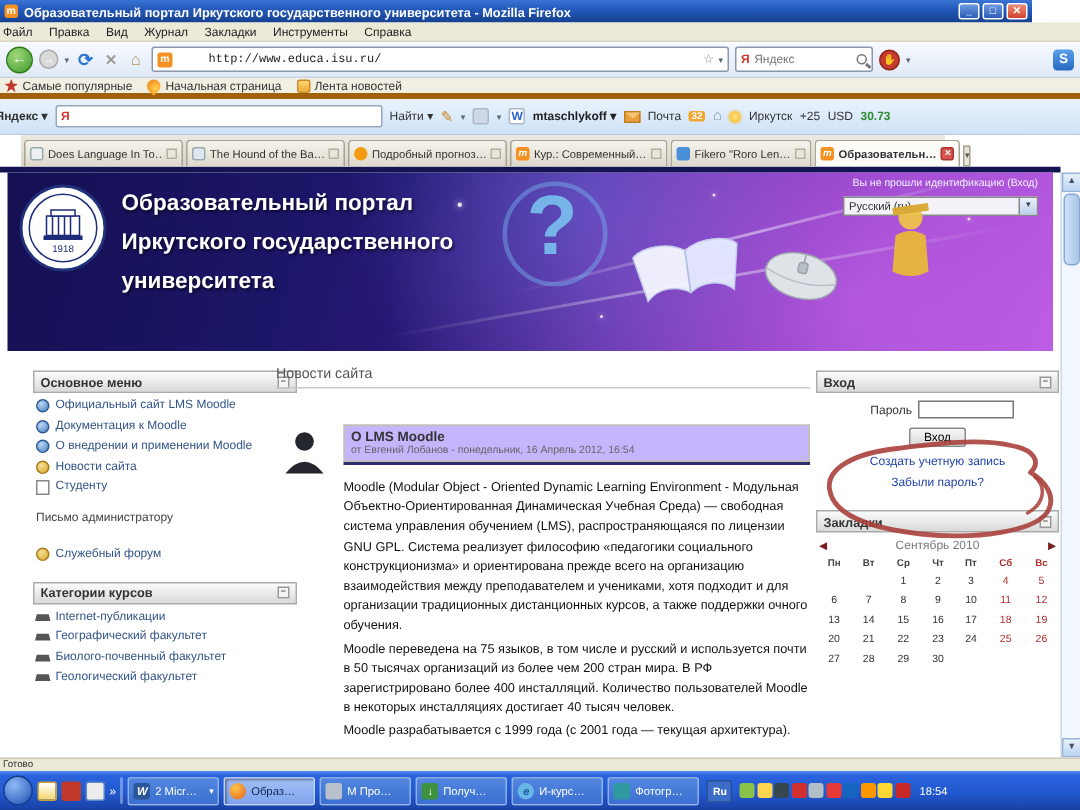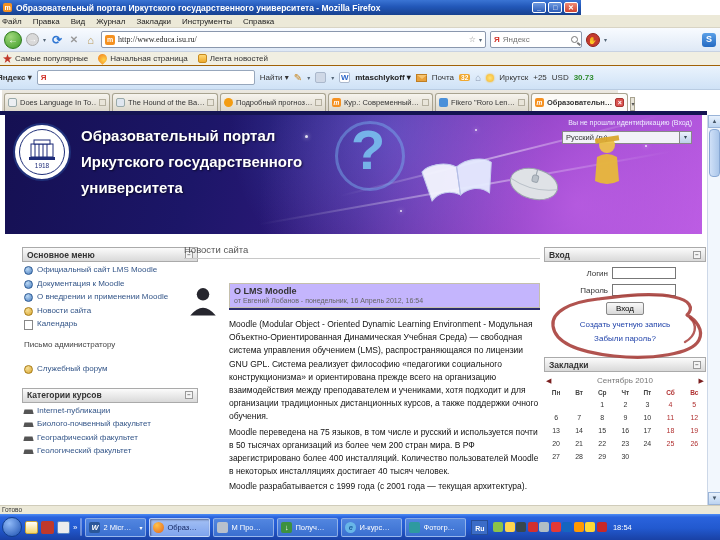--- a/index.html
+++ b/index.html
@@ -1,20 +1,20 @@
 <!DOCTYPE html>
 <html><head>
 <meta charset="utf-8">
 <style>
   * { margin:0; padding:0; box-sizing:border-box; }
   html,body { width:720px; height:540px; overflow:hidden; }
   body { position:relative; font-family:"Liberation Sans",sans-serif; background:#fff; }
 
   
-  .titlebar { position:absolute; left:0; top:0; width:581px; height:15px;
+  .titlebar { position:absolute; left:0; top:0; width:688px; height:15px;
     background:linear-gradient(180deg,#3a74d4 0%,#2257b8 45%,#17418f 100%);
     color:#fff; font-size:8.5px; font-weight:bold; display:flex; align-items:center; padding:0 3px; }
   .titleico { width:9px; height:9px; background:#f59120; border-radius:2px; margin-right:4px;
     color:#fff; font-size:7px; line-height:9px; text-align:center; font-weight:bold; }
   .wctrl { margin-left:auto; display:flex; gap:2px; }
   .wbtn { width:14px; height:11px; border:1px solid #fff; border-radius:2px; font-size:7px; line-height:9px;
     text-align:center; color:#fff; background:linear-gradient(#6f9ae0,#2c5cb8); }
   .wbtn.close { background:linear-gradient(#ef8b75,#cf4430); }
 
   .menubar { position:absolute; left:0; top:15px; width:720px; height:13px; background:#ece9d8;
@@ -30,36 +30,36 @@
   .fwdbtn { width:13px; height:13px; border-radius:50%; background:#d9d9d9; border:1px solid #aaa;
     color:#fff; font-size:8px; line-height:11px; text-align:center; }
   .caret { font-size:6px; color:#567; }
   .reloadbtn { color:#2f76d2; font-size:12px; font-weight:bold; width:14px; text-align:center; }
   .stopbtn { color:#9a9a9a; font-size:10px; font-weight:bold; width:12px; text-align:center; }
   .homebtn { color:#b99a5b; font-size:11px; width:13px; text-align:center; }
   .urlwrap { flex:0 0 385px; height:17px; background:#fff; border:1px solid #8a97ad; border-radius:2px;
     display:flex; align-items:center; padding:0 3px; gap:3px; }
   .favicon { width:10px; height:10px; background:#f59120; border-radius:2px; color:#fff; font-size:7px;
     line-height:10px; text-align:center; font-weight:bold; flex:0 0 auto; }
-  .urlbox { flex:1; border:none; outline:none; font-size:8px; color:#222; font-family:Liberation Serif, serif; }
+  .urlbox { flex:1; border:none; outline:none; font-size:8px; color:#222; font-family:Liberation Mono, monospace;margin-left:21px; }
   .urlstar { color:#888; font-size:8px; }
   .searchwrap { flex:0 0 92px; height:17px; background:#fff; border:1px solid #8a97ad; border-radius:2px;
     display:flex; align-items:center; padding:0 3px; gap:3px; }
   .ya { color:#d2332b; font-weight:bold; font-size:8px; }
   .ysearch { flex:1; width:40px; border:none; outline:none; font-size:8px; color:#888; font-family:"Liberation Sans",sans-serif; }
   .mag { width:7px; height:7px; border:1.5px solid #777; border-radius:50%; position:relative; }
   .mag::after { content:""; position:absolute; left:5px; top:6px; width:4px; height:1.5px; background:#777; transform:rotate(40deg); }
   .abp { width:14px; height:14px; background:#c53b2f; border-radius:50%; border:1px solid #8e241b;
     color:#fff; font-size:7px; line-height:13px; text-align:center; font-weight:bold; }
   .blueapp { width:14px; height:14px; background:linear-gradient(#5aa0e8,#2469c2); border-radius:3px;
     color:#fff; font-size:9px; line-height:13px; text-align:center; font-weight:bold; margin-left:auto; }
 
   .bookbar { position:absolute; left:0; top:52px; width:720px; height:14px; background:#f1efe2;
     display:flex; gap:10px; padding-left:3px; font-size:8px; color:#333;
-    border-bottom:1px solid #a16207; }
+    border-bottom:4px solid #a16207; }
   .bm { display:flex; align-items:center; gap:3px; }
   .bmi { width:9px; height:9px; border-radius:2px; display:inline-block; }
   .bmi.star-red { background:#c0392b; clip-path:polygon(50% 0,63% 35%,100% 38%,70% 60%,82% 100%,50% 76%,18% 100%,30% 60%,0 38%,37% 35%); }
   .bmi.flame { background:radial-gradient(circle at 50% 70%,#ffd24a,#f07d1a); border-radius:50% 50% 50% 0; transform:rotate(-45deg); }
   .bmi.feed-folder { background:linear-gradient(#ffd977,#eeab2e); border:1px solid #c88a1e; }
 
   .yanbar { position:absolute; left:0; top:66px; width:720px; height:24px;
     background:linear-gradient(#eaf3fd,#cfe2f6); border-bottom:1px solid #b9cce2;
     display:flex; align-items:center; gap:5px; padding:0 3px; font-size:8px; color:#333; }
   .ybrand { margin-left:-6px; font-weight:bold; }
@@ -71,21 +71,21 @@
   .ytile.w { background:#fff; color:#2b66c9; font-weight:bold; font-size:8px; line-height:10px; text-align:center; }
   .yuser { font-weight:bold; color:#222; }
   .envelope { width:11px; height:8px; background:#e8a13c; border:1px solid #bf7e22; position:relative; }
   .envelope::after { content:""; position:absolute; left:0; top:0; border-left:5px solid transparent;
     border-right:5px solid transparent; border-top:4px solid #f6c573; }
   .mailbadge { background:#f0a830; color:#fff; font-size:6.5px; padding:0 2px; border-radius:2px; font-weight:bold; }
   .yhome { color:#8a97ad; font-size:10px; }
   .sun { width:8px; height:8px; border-radius:50%; background:radial-gradient(#ffe27a,#f5b52a); box-shadow:0 0 2px #f5b52a; }
   .rate-green { color:#2e8b2e; font-weight:bold; }
 
-  .tabbar { position:absolute; left:2px; top:90px; width:616px; height:21px;
+  .tabbar { position:absolute; left:14px; top:90px; width:616px; height:21px;
     background:linear-gradient(#ece9e1,#d9d4c8); display:flex; align-items:flex-end; gap:2px; padding:2px 2px 0; }
   .tab { width:106px; height:18px; background:linear-gradient(#f6f4ee,#ddd8cb); border:1px solid #a8a390;
     border-bottom:none; border-radius:3px 3px 0 0; display:flex; align-items:center; gap:3px; padding:0 3px;
     font-size:7.5px; color:#333; }
   .tab.active { width:118px; background:#fcfbf7; font-weight:bold; }
   .tlabel { flex:1; white-space:nowrap; overflow:hidden; }
   .tabico { width:9px; height:9px; border-radius:2px; flex:0 0 auto; font-size:6.5px; line-height:9px; text-align:center; color:#fff; font-weight:bold; }
   .ti-doc { background:#eceff3; border:1px solid #9aa; }
   .ti-doc2 { background:#dfe6ef; border:1px solid #9aa; }
   .ti-orange { background:#f39c12; border-radius:50%; }
@@ -403,46 +403,46 @@
         <div class="sitem">
           <i class="sico ico-globe"></i>
           <span class="slabel">О внедрении и применении Moodle</span>
         </div>
         <div class="sitem">
           <i class="sico ico-forum"></i>
           <span class="slabel">Новости сайта</span>
         </div>
         <div class="sitem">
           <i class="sico ico-page"></i>
-          <span class="slabel">Календарь</span>
+          <span class="slabel">Студенту</span>
         </div>
       </div>
     <div class="plainlink">Письмо администратору</div>
     <div class="gap12"></div>
     <div class="sitem">
       <i class="sico ico-forum"></i>
       <span>Служебный форум</span>
     </div>
     <div class="gap14"></div>
     <div class="bhead">
       <span>Категории курсов</span>
       <span class="coll">−</span>
     </div>
     <div id="cat-items">
         <div class="citem">
           <i class="sico ico-cap"></i>
           <span class="slabel">Internet-публикации</span>
         </div>
         <div class="citem">
           <i class="sico ico-cap"></i>
-          <span class="slabel">Биолого-почвенный факультет</span>
+          <span class="slabel">Географический факультет</span>
         </div>
         <div class="citem">
           <i class="sico ico-cap"></i>
-          <span class="slabel">Географический факультет</span>
+          <span class="slabel">Биолого-почвенный факультет</span>
         </div>
         <div class="citem">
           <i class="sico ico-cap"></i>
           <span class="slabel">Геологический факультет</span>
         </div>
       </div>
   </div>
 
   <div class="col centercol">
     <div class="news-title">Новости сайта</div>
@@ -461,24 +461,20 @@
           <p class="npara">Moodle переведена на 75 языков, в том числе и русский и используется почти в 50 тысячах организаций из более чем 200 стран мира. В РФ зарегистрировано более 400 инсталляций. Количество пользователей Moodle в некоторых инсталляциях достигает 40 тысяч человек.</p>
           <p class="npara">Moodle разрабатывается с 1999 года (с 2001 года — текущая архитектура).</p>
         </div>
     </div>
   </div>
 
   <div class="col rightcol">
     <div class="bhead">
       <span>Вход</span>
       <span class="coll">−</span>
-    </div>
-    <div class="lrow">
-      <span class="llab">Логин</span>
-      <input class="linput" style="">
     </div>
     <div class="lrow">
       <span class="llab">Пароль</span>
       <input class="linput" type="password" style="">
     </div>
     <button class="vhod">Вход</button>
     <div class="clink">Создать учетную запись</div>
     <div class="clink">Забыли пароль?</div>
 
     <div class="calblock">

